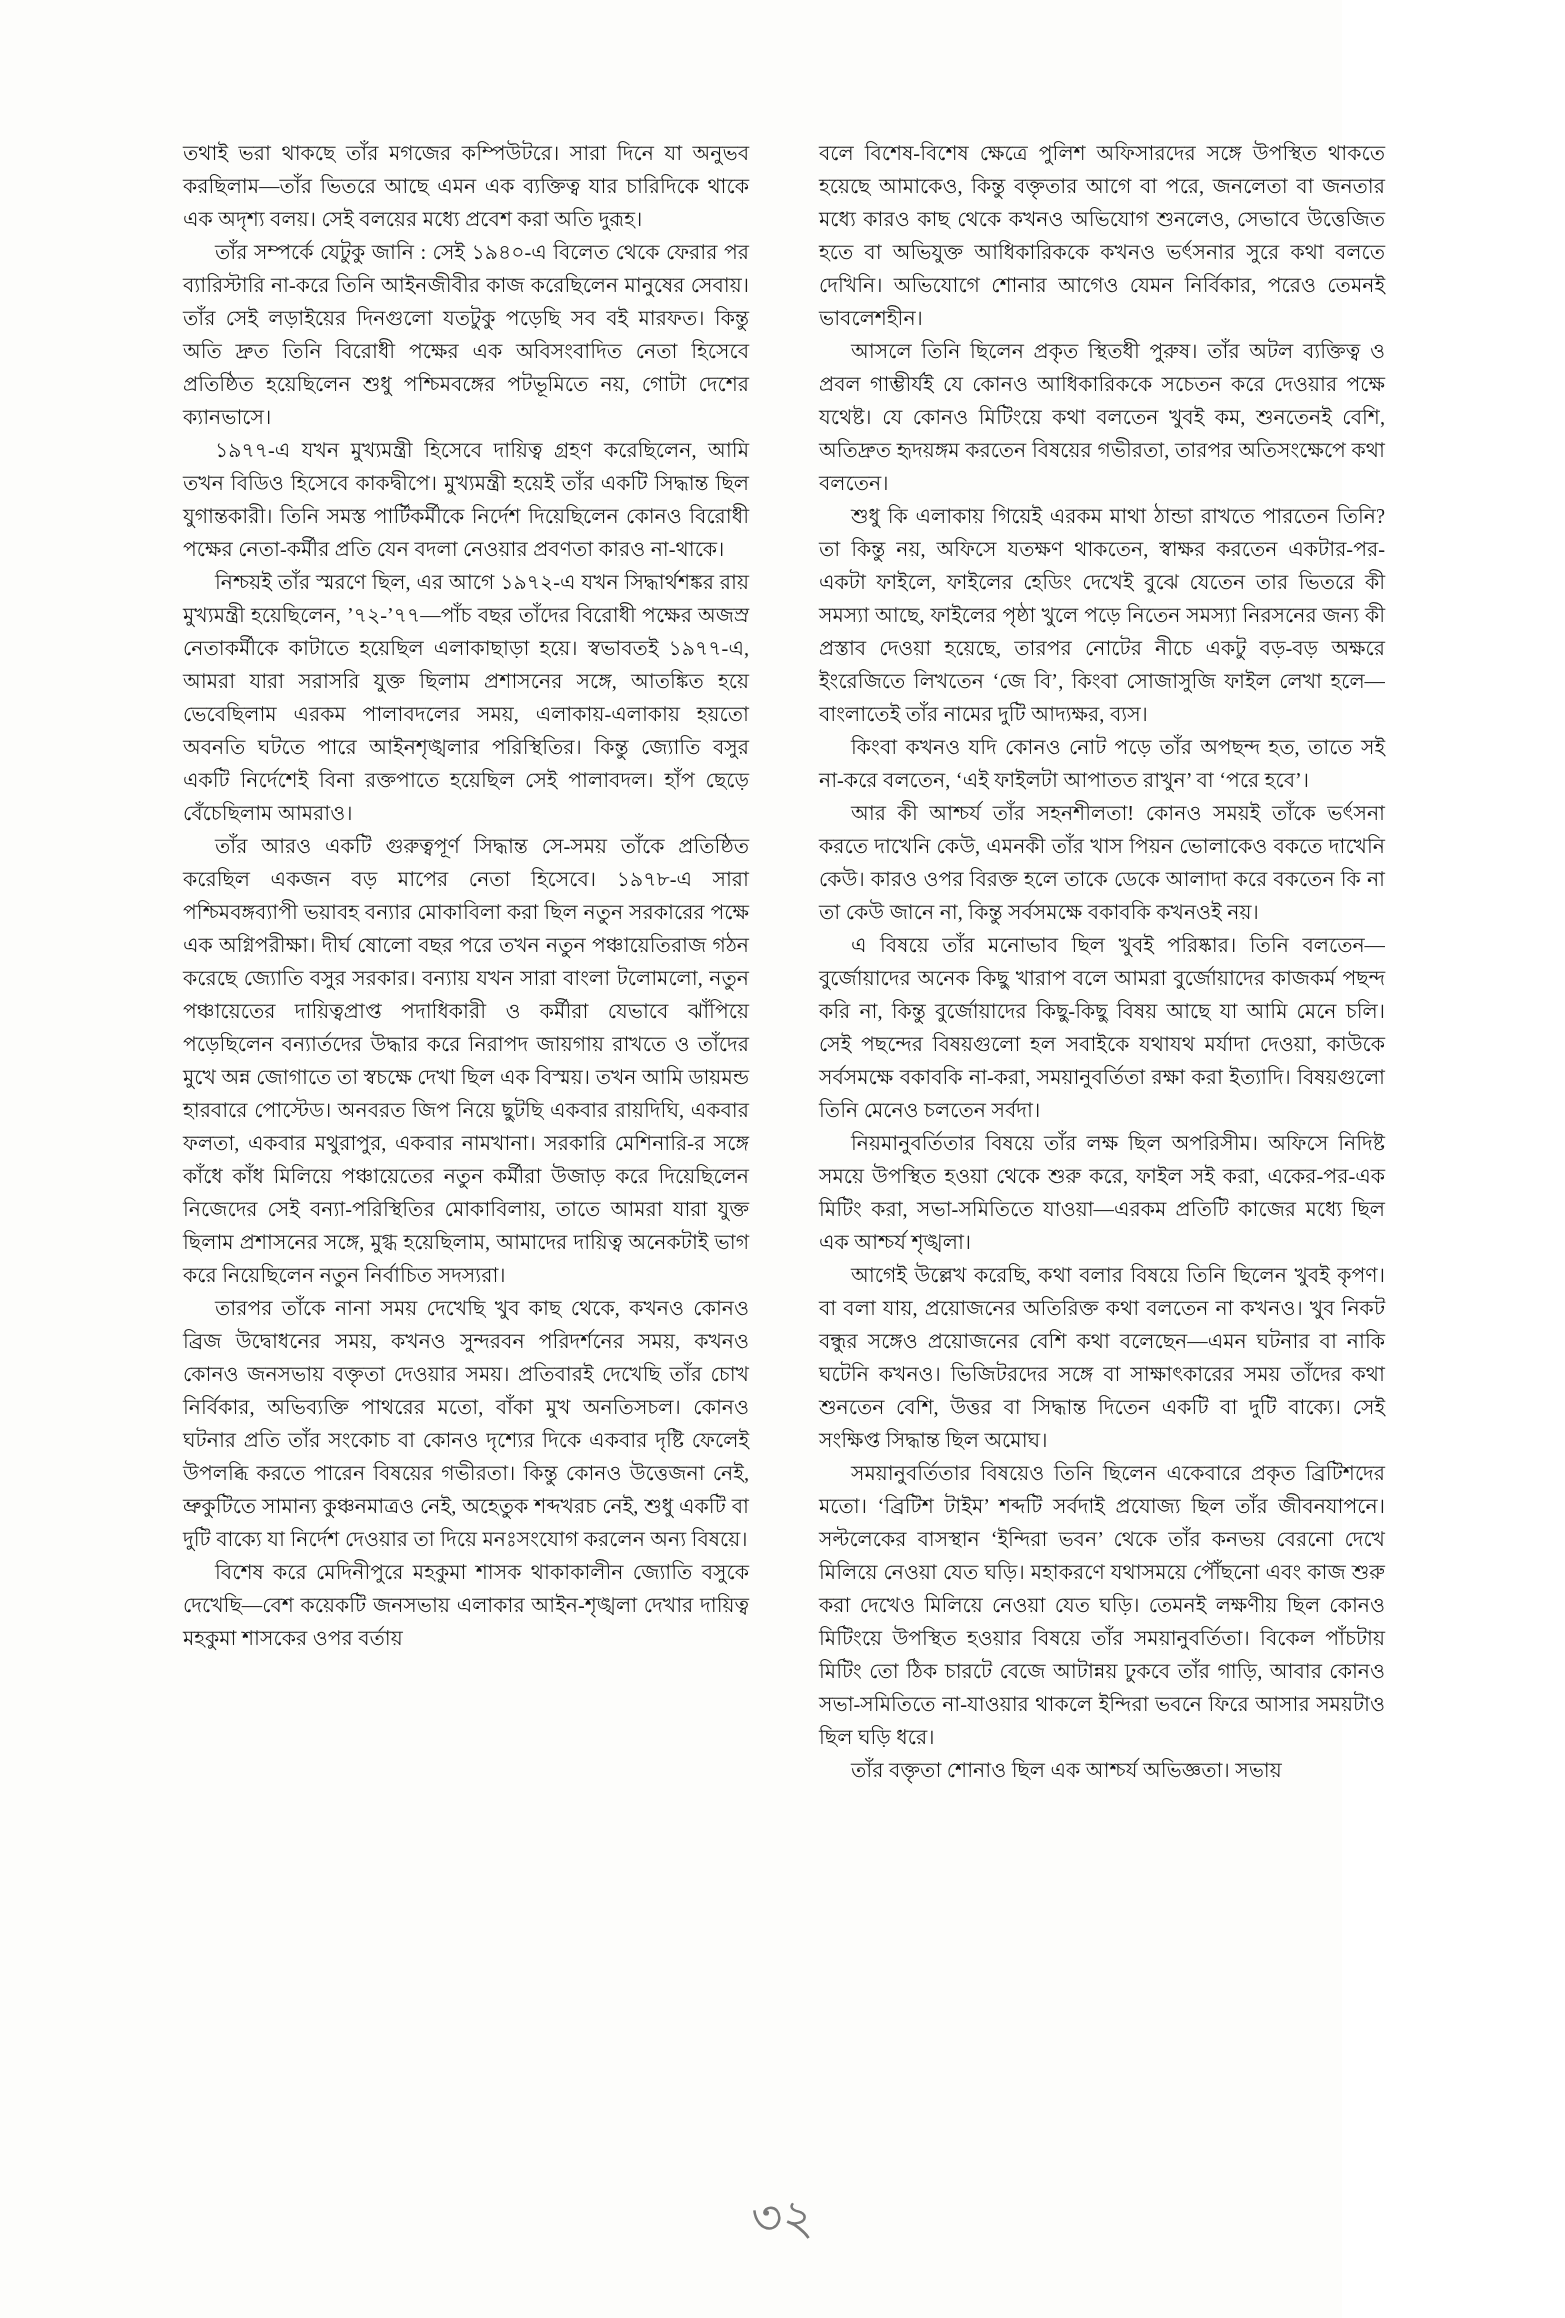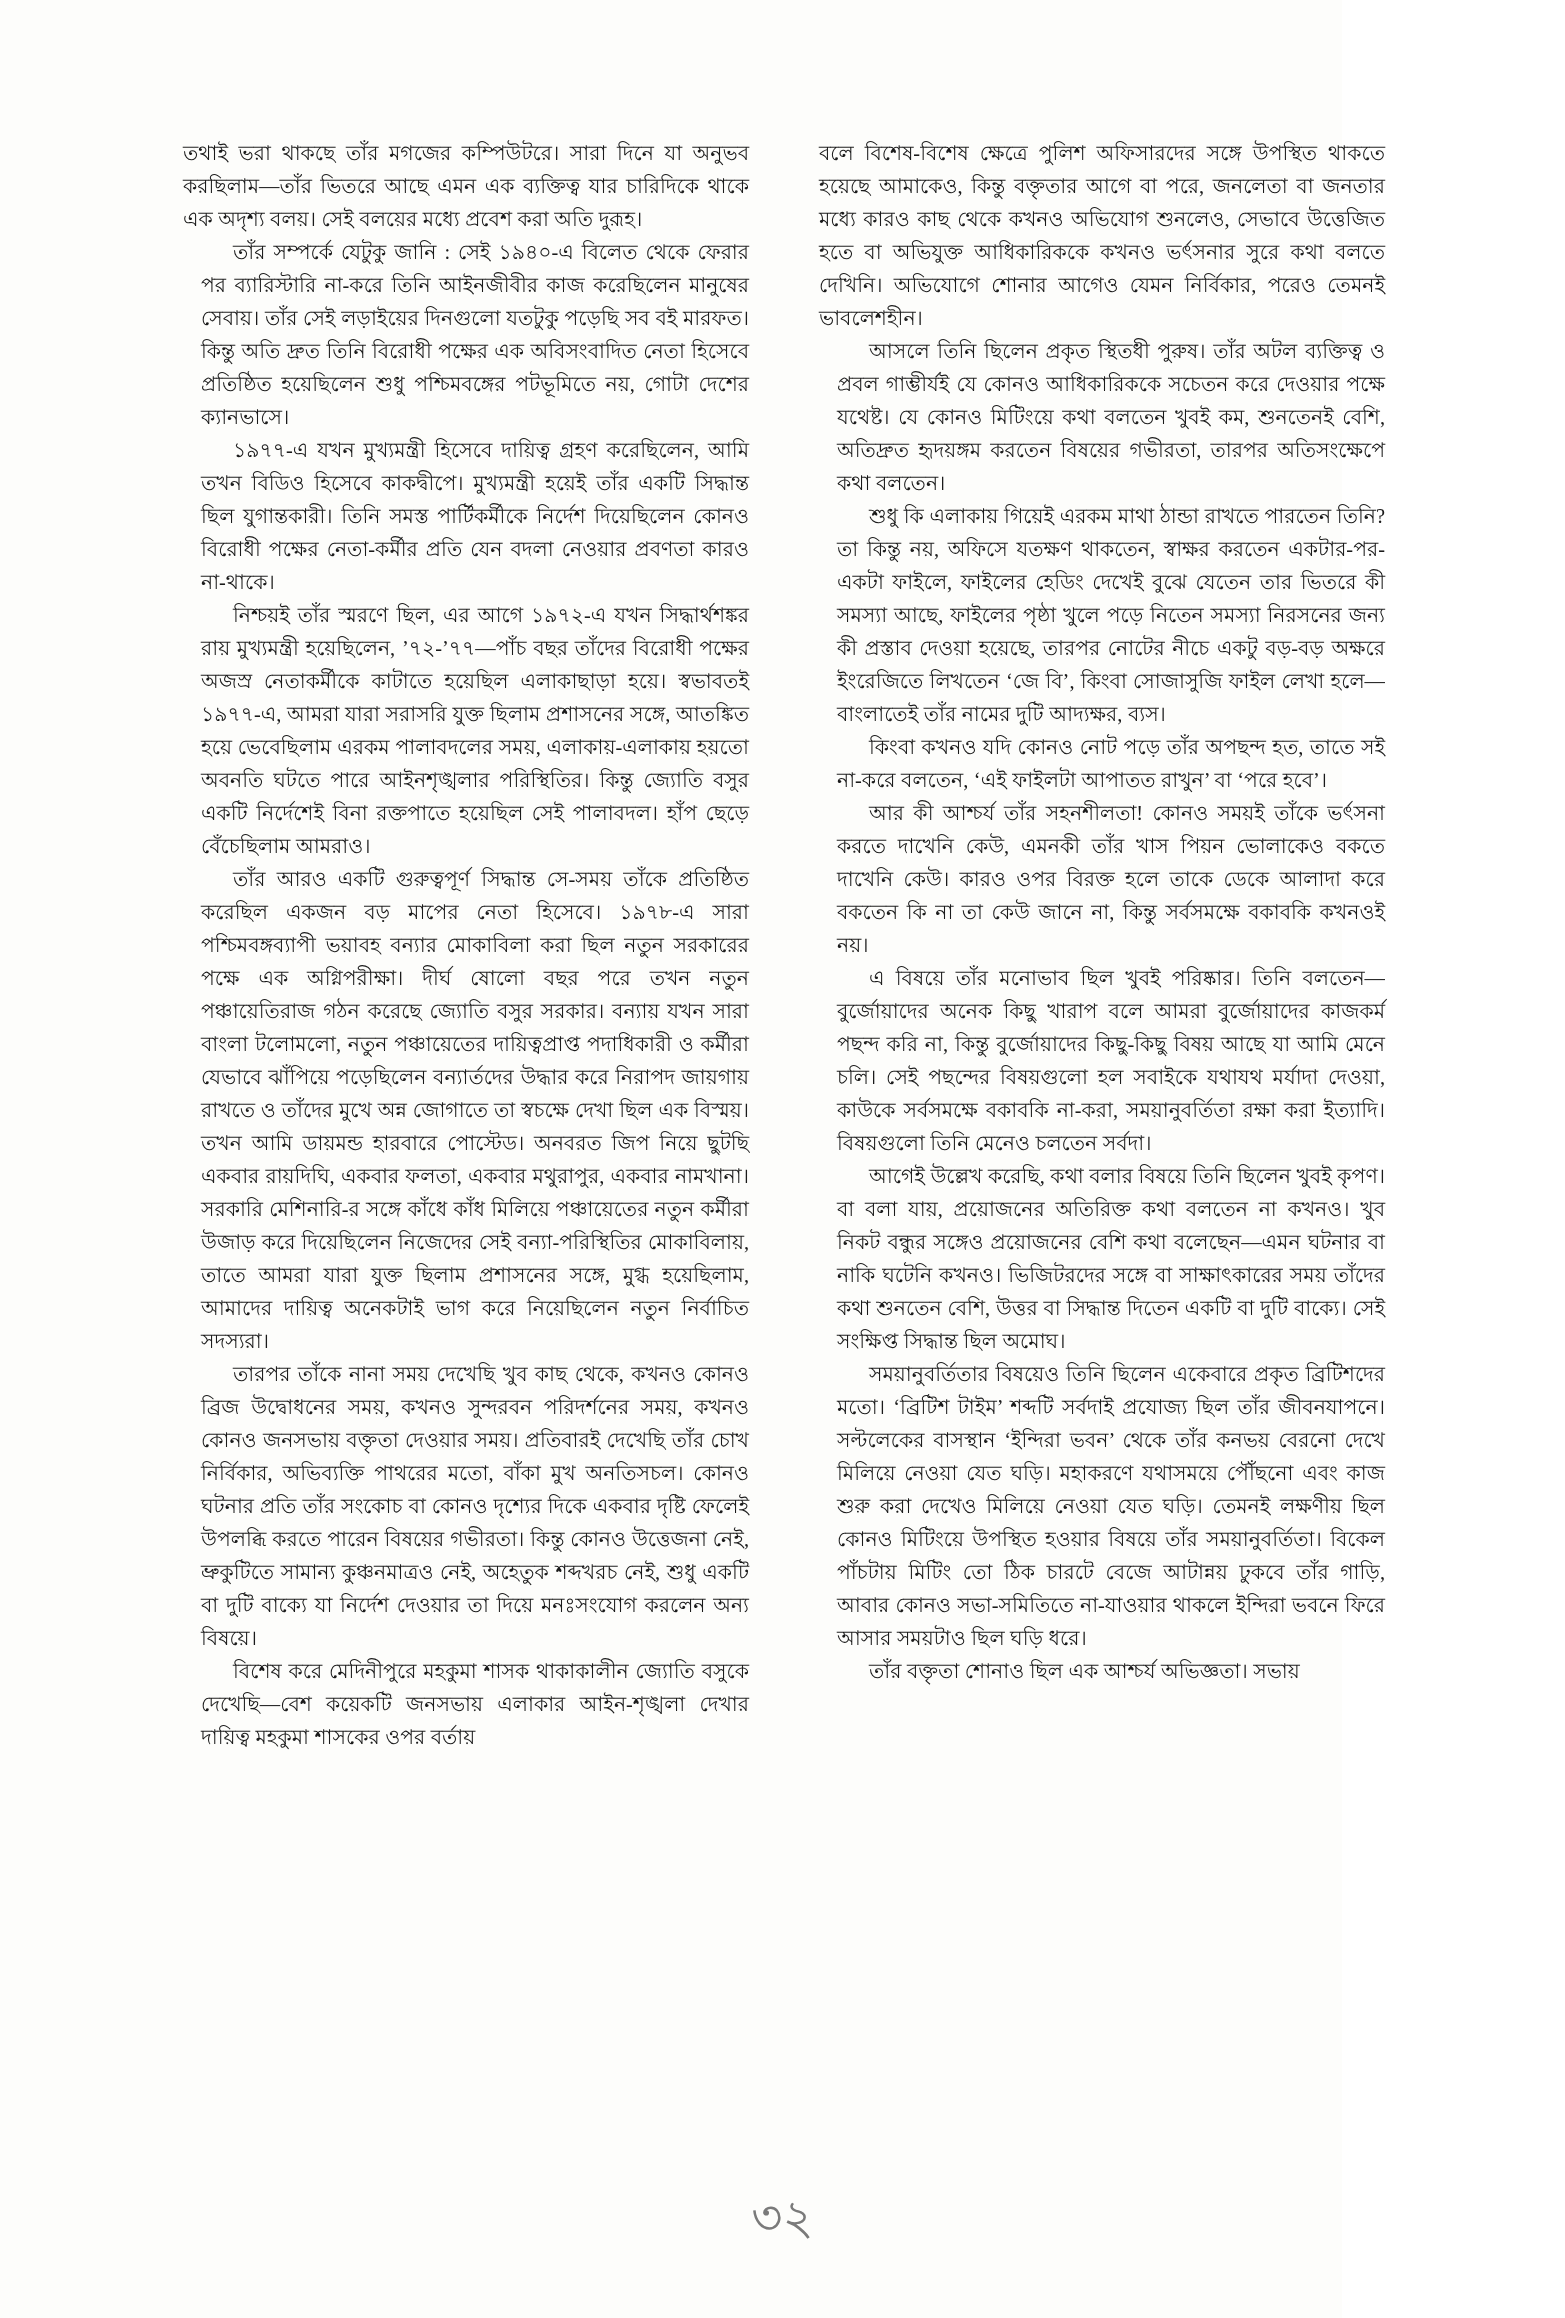--- a/index.html
+++ b/index.html
@@ -40,21 +40,20 @@
     margin: 0;
     font-size: 20.4px;
     line-height: 33px;
     text-align: justify;
     text-justify: inter-word;
     word-spacing: 0.4px;
     font-family: "Liberation Serif", serif;
   }
   p.indent {
     text-indent: 32px;
-    margin-left: 18px;
   }
   .footer {
     position: absolute;
     left: 0;
     top: 2192px;
     width: 1565px;
     text-align: center;
   }
   .footer-label {
     font-size: 21px;
@@ -87,20 +86,21 @@
       <p class="indent">বিশেষ করে মেদিনীপুরে মহকুমা শাসক থাকাকালীন জ্যোতি বসুকে দেখেছি—বেশ কয়েকটি জনসভায় এলাকার আইন-শৃঙ্খলা দেখার দায়িত্ব মহকুমা শাসকের ওপর বর্তায়</p>
     </div>
 
     <div class="col">
       <p>বলে বিশেষ-বিশেষ ক্ষেত্রে পুলিশ অফিসারদের সঙ্গে উপস্থিত থাকতে হয়েছে আমাকেও, কিন্তু বক্তৃতার আগে বা পরে, জনলেতা বা জনতার মধ্যে কারও কাছ থেকে কখনও অভিযোগ শুনলেও, সেভাবে উত্তেজিত হতে বা অভিযুক্ত আধিকারিককে কখনও ভর্ৎসনার সুরে কথা বলতে দেখিনি। অভিযোগে শোনার আগেও যেমন নির্বিকার, পরেও তেমনই ভাবলেশহীন।</p>
       <p class="indent">আসলে তিনি ছিলেন প্রকৃত স্থিতধী পুরুষ। তাঁর অটল ব্যক্তিত্ব ও প্রবল গাম্ভীর্যই যে কোনও আধিকারিককে সচেতন করে দেওয়ার পক্ষে যথেষ্ট। যে কোনও মিটিংয়ে কথা বলতেন খুবই কম, শুনতেনই বেশি, অতিদ্রুত হৃদয়ঙ্গম করতেন বিষয়ের গভীরতা, তারপর অতিসংক্ষেপে কথা বলতেন।</p>
       <p class="indent">শুধু কি এলাকায় গিয়েই এরকম মাথা ঠান্ডা রাখতে পারতেন তিনি? তা কিন্তু নয়, অফিসে যতক্ষণ থাকতেন, স্বাক্ষর করতেন একটার-পর-একটা ফাইলে, ফাইলের হেডিং দেখেই বুঝে যেতেন তার ভিতরে কী সমস্যা আছে, ফাইলের পৃষ্ঠা খুলে পড়ে নিতেন সমস্যা নিরসনের জন্য কী প্রস্তাব দেওয়া হয়েছে, তারপর নোটের নীচে একটু বড়-বড় অক্ষরে ইংরেজিতে লিখতেন ‘জে বি’, কিংবা সোজাসুজি ফাইল লেখা হলে—বাংলাতেই তাঁর নামের দুটি আদ্যক্ষর, ব্যস।</p>
       <p class="indent">কিংবা কখনও যদি কোনও নোট পড়ে তাঁর অপছন্দ হত, তাতে সই না-করে বলতেন, ‘এই ফাইলটা আপাতত রাখুন’ বা ‘পরে হবে’।</p>
       <p class="indent">আর কী আশ্চর্য তাঁর সহনশীলতা! কোনও সময়ই তাঁকে ভর্ৎসনা করতে দাখেনি কেউ, এমনকী তাঁর খাস পিয়ন ভোলাকেও বকতে দাখেনি কেউ। কারও ওপর বিরক্ত হলে তাকে ডেকে আলাদা করে বকতেন কি না তা কেউ জানে না, কিন্তু সর্বসমক্ষে বকাবকি কখনওই নয়।</p>
       <p class="indent">এ বিষয়ে তাঁর মনোভাব ছিল খুবই পরিষ্কার। তিনি বলতেন—বুর্জোয়াদের অনেক কিছু খারাপ বলে আমরা বুর্জোয়াদের কাজকর্ম পছন্দ করি না, কিন্তু বুর্জোয়াদের কিছু-কিছু বিষয় আছে যা আমি মেনে চলি। সেই পছন্দের বিষয়গুলো হল সবাইকে যথাযথ মর্যাদা দেওয়া, কাউকে সর্বসমক্ষে বকাবকি না-করা, সময়ানুবর্তিতা রক্ষা করা ইত্যাদি। বিষয়গুলো তিনি মেনেও চলতেন সর্বদা।</p>
+      <p class="indent">নিয়মানুবর্তিতার বিষয়ে তাঁর লক্ষ ছিল অপরিসীম। অফিসে নিদিষ্ট সময়ে উপস্থিত হওয়া থেকে শুরু করে, ফাইল সই করা, একের-পর-এক মিটিং করা, সভা-সমিতিতে যাওয়া—এরকম প্রতিটি কাজের মধ্যে ছিল এক আশ্চর্য শৃঙ্খলা।</p>
       <p class="indent">আগেই উল্লেখ করেছি, কথা বলার বিষয়ে তিনি ছিলেন খুবই কৃপণ। বা বলা যায়, প্রয়োজনের অতিরিক্ত কথা বলতেন না কখনও। খুব নিকট বন্ধুর সঙ্গেও প্রয়োজনের বেশি কথা বলেছেন—এমন ঘটনার বা নাকি ঘটেনি কখনও। ভিজিটরদের সঙ্গে বা সাক্ষাৎকারের সময় তাঁদের কথা শুনতেন বেশি, উত্তর বা সিদ্ধান্ত দিতেন একটি বা দুটি বাক্যে। সেই সংক্ষিপ্ত সিদ্ধান্ত ছিল অমোঘ।</p>
       <p class="indent">সময়ানুবর্তিতার বিষয়েও তিনি ছিলেন একেবারে প্রকৃত ব্রিটিশদের মতো। ‘ব্রিটিশ টাইম’ শব্দটি সর্বদাই প্রযোজ্য ছিল তাঁর জীবনযাপনে। সল্টলেকের বাসস্থান ‘ইন্দিরা ভবন’ থেকে তাঁর কনভয় বেরনো দেখে মিলিয়ে নেওয়া যেত ঘড়ি। মহাকরণে যথাসময়ে পৌঁছনো এবং কাজ শুরু করা দেখেও মিলিয়ে নেওয়া যেত ঘড়ি। তেমনই লক্ষণীয় ছিল কোনও মিটিংয়ে উপস্থিত হওয়ার বিষয়ে তাঁর সময়ানুবর্তিতা। বিকেল পাঁচটায় মিটিং তো ঠিক চারটে বেজে আটান্নয় ঢুকবে তাঁর গাড়ি, আবার কোনও সভা-সমিতিতে না-যাওয়ার থাকলে ইন্দিরা ভবনে ফিরে আসার সময়টাও ছিল ঘড়ি ধরে।</p>
       <p class="indent">তাঁর বক্তৃতা শোনাও ছিল এক আশ্চর্য অভিজ্ঞতা। সভায়</p>
     </div>
 
   </div>
 
   <div class="footer">
     <div class="footer-num">৩২</div>
   </div>

